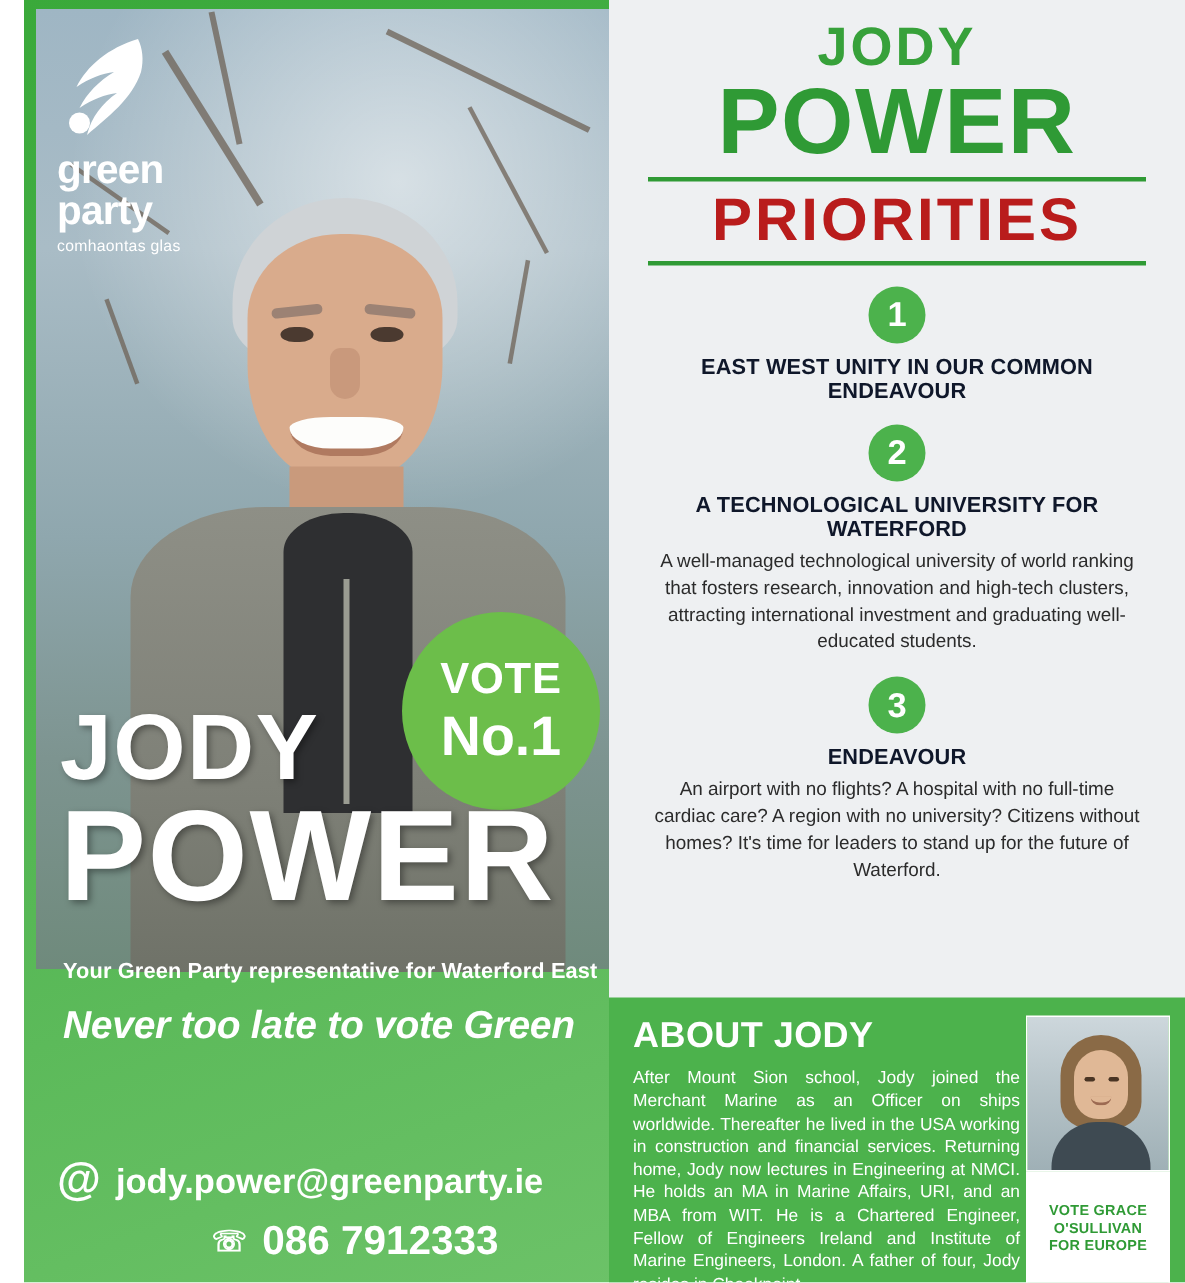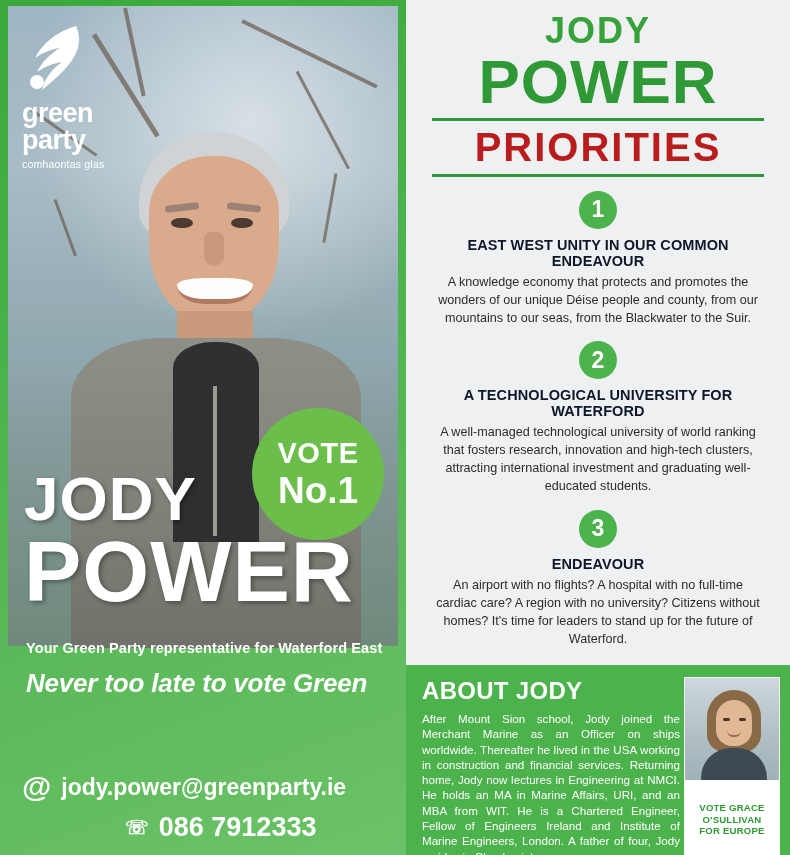--- a/index.html
+++ b/index.html
@@ -11,21 +11,21 @@
   }
   .leaflet {
     position: relative;
     width: 790px; height: 855px;
     background: #ffffff;
   }
 
   
   .left-panel {
     position: absolute;
-    left: 0; top: 0;
+    left: 16px; top: 0;
     width: 406px; height: 855px;
     background: linear-gradient(160deg, #3aa93a 0%, #49b24a 35%, #5cba5a 70%, #6cc268 100%);
     overflow: hidden;
   }
   
   .photo {
     position: absolute;
     left: 8px; top: 6px;
     width: 390px; height: 640px;
     background:
@@ -327,21 +327,20 @@
     <div class="head-power">POWER</div>
     <div class="rule"></div>
     <div class="head-priorities">PRIORITIES</div>
     <div class="rule2"></div>
 
     <div class="priorities">
 
       <div class="priority">
         <div class="num-badge">1</div>
         <div class="p-title">EAST WEST UNITY IN OUR COMMON ENDEAVOUR</div>
-        <div class="p-body">A knowledge economy that protects and promotes the wonders of our unique Déise people and county, from our mountains to our seas, from the Blackwater to the Suir.</div>
       </div>
 
       <div class="priority">
         <div class="num-badge">2</div>
         <div class="p-title">A TECHNOLOGICAL UNIVERSITY FOR WATERFORD</div>
         <div class="p-body">A well-managed technological university of world ranking that fosters research, innovation and high-tech clusters, attracting international investment and graduating well-educated students.</div>
       </div>
 
       <div class="priority">
         <div class="num-badge">3</div>

